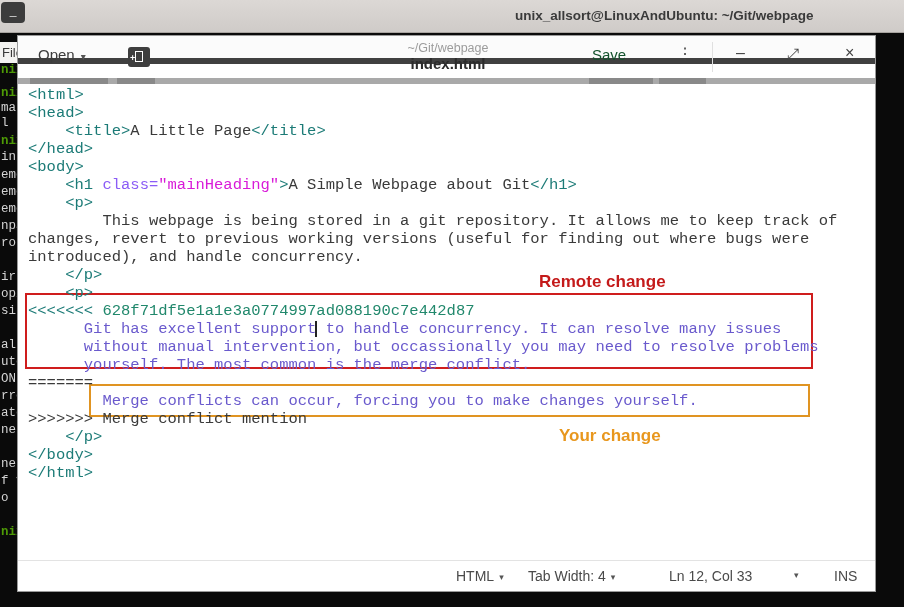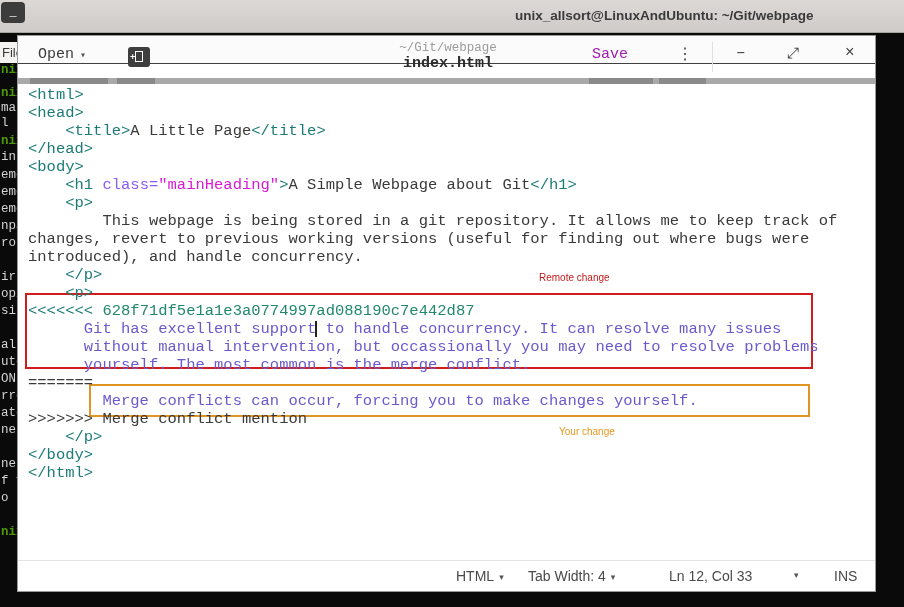--- a/index.html
+++ b/index.html
@@ -18,31 +18,31 @@
   .term-frag { position:absolute; left:1px; width:17px; overflow:hidden; white-space:pre;
     font-family:"Liberation Mono", monospace; font-size:12.5px; line-height:15px; }
   .frag-green { color:#4e9a06; font-weight:bold; }
   .frag-white { color:#d4d4d4; }
 
   
   #gedit { position:absolute; left:17px; top:35px; width:859px; height:557px;
     background:#ffffff; border:1px solid #9a9a9a; }
 
   #headerbar { position:absolute; left:0; top:0; width:100%; height:28px;
-    background:#fbfbfb; border-bottom:1px solid #404040;font-family:Liberation Mono, monospace; }
+    background:#fbfbfb; border-bottom:6px solid #404040; }
   #open-btn { position:absolute; left:20px; top:10px; font-size:15px; color:#3c3c3c; cursor:default; }
   #open-caret { font-size:10px; color:#555; margin-left:6px; }
   #newdoc-btn { position:absolute; left:110px; top:11px; width:22px; height:20px;
     background:#3e3e3e; border-radius:3px; }
   #newdoc-btn .doc { position:absolute; left:7px; top:4px; width:8px; height:11px; border:1px solid #fff; }
   #newdoc-btn .plus { position:absolute; left:2px; top:6px; color:#fff; font-size:9px; font-weight:bold; }
   #title-block { position:absolute; left:330px; top:3px; width:200px; text-align:center; }
   #doc-title { font-size:15px; font-weight:bold; color:#2b2b2b; }
   #doc-subtitle { font-size:12.5px; color:#9c9c9c; margin-top:2px; }
-  #save-btn { position:absolute; left:574px; top:10px; font-size:15px; color:#a21caf; }
+  #save-btn { position:absolute; left:574px; top:10px; font-size:15px; color:#14532d; }
   #kebab-btn { position:absolute; left:659px; top:8px; font-size:16px; color:#444; letter-spacing:0; }
   #hdr-sep { position:absolute; left:694px; top:6px; width:1px; height:30px; background:#e0e0e0; }
   #min-btn { position:absolute; left:718px; top:8px; font-size:16px; color:#444; }
   #max-btn { position:absolute; left:769px; top:9px; font-size:15px; color:#444; }
   #close-btn { position:absolute; left:827px; top:8px; font-size:16px; color:#444; }
 
   #header-band { position:absolute; left:0; top:42px; width:100%; height:6px; background:#a9a9a9; }
   .band-seg { position:absolute; top:0; height:6px; background:#898989; }
 
   
@@ -56,21 +56,21 @@
   .seg-hash   { color:#21886c; }
   .seg-purple { color:#6a5acd; }
   .seg-plain  { color:#3a3a3a; }
 
   #cursor { position:absolute; left:297px; top:237px; width:1.5px; height:16px; background:#222; z-index:3; }
 
   
   .anno-box { position:absolute; z-index:1; }
   #remote-box { left:7px; top:209px; width:788px; height:76px; border:2px solid #cf1d1d; }
   #your-box   { left:71px; top:300px; width:721px; height:33px; border:2px solid #e09422; }
-  .anno-label { position:absolute; z-index:2; font-size:10px; font-weight:normal; }
+  .anno-label { position:absolute; z-index:2; font-size:17px; font-weight:bold; }
   #remote-label { left:521px; top:188px; color:#c41a1a; }
   #your-label   { left:541px; top:342px; color:#e8971e; }
 
   
   #statusbar { position:absolute; left:0; top:524px; width:857px; height:31px;
     background:#ffffff; border-top:1px solid #e3e3e3; font-size:14px; color:#4a4a4a; }
   .sb-item { position:absolute; top:7px; }
   .sb-caret { font-size:9px; color:#555; margin-left:5px; vertical-align:1px; }
   #sb-lang { left:438px; }
   #sb-tab  { left:510px;text-align:right; }

